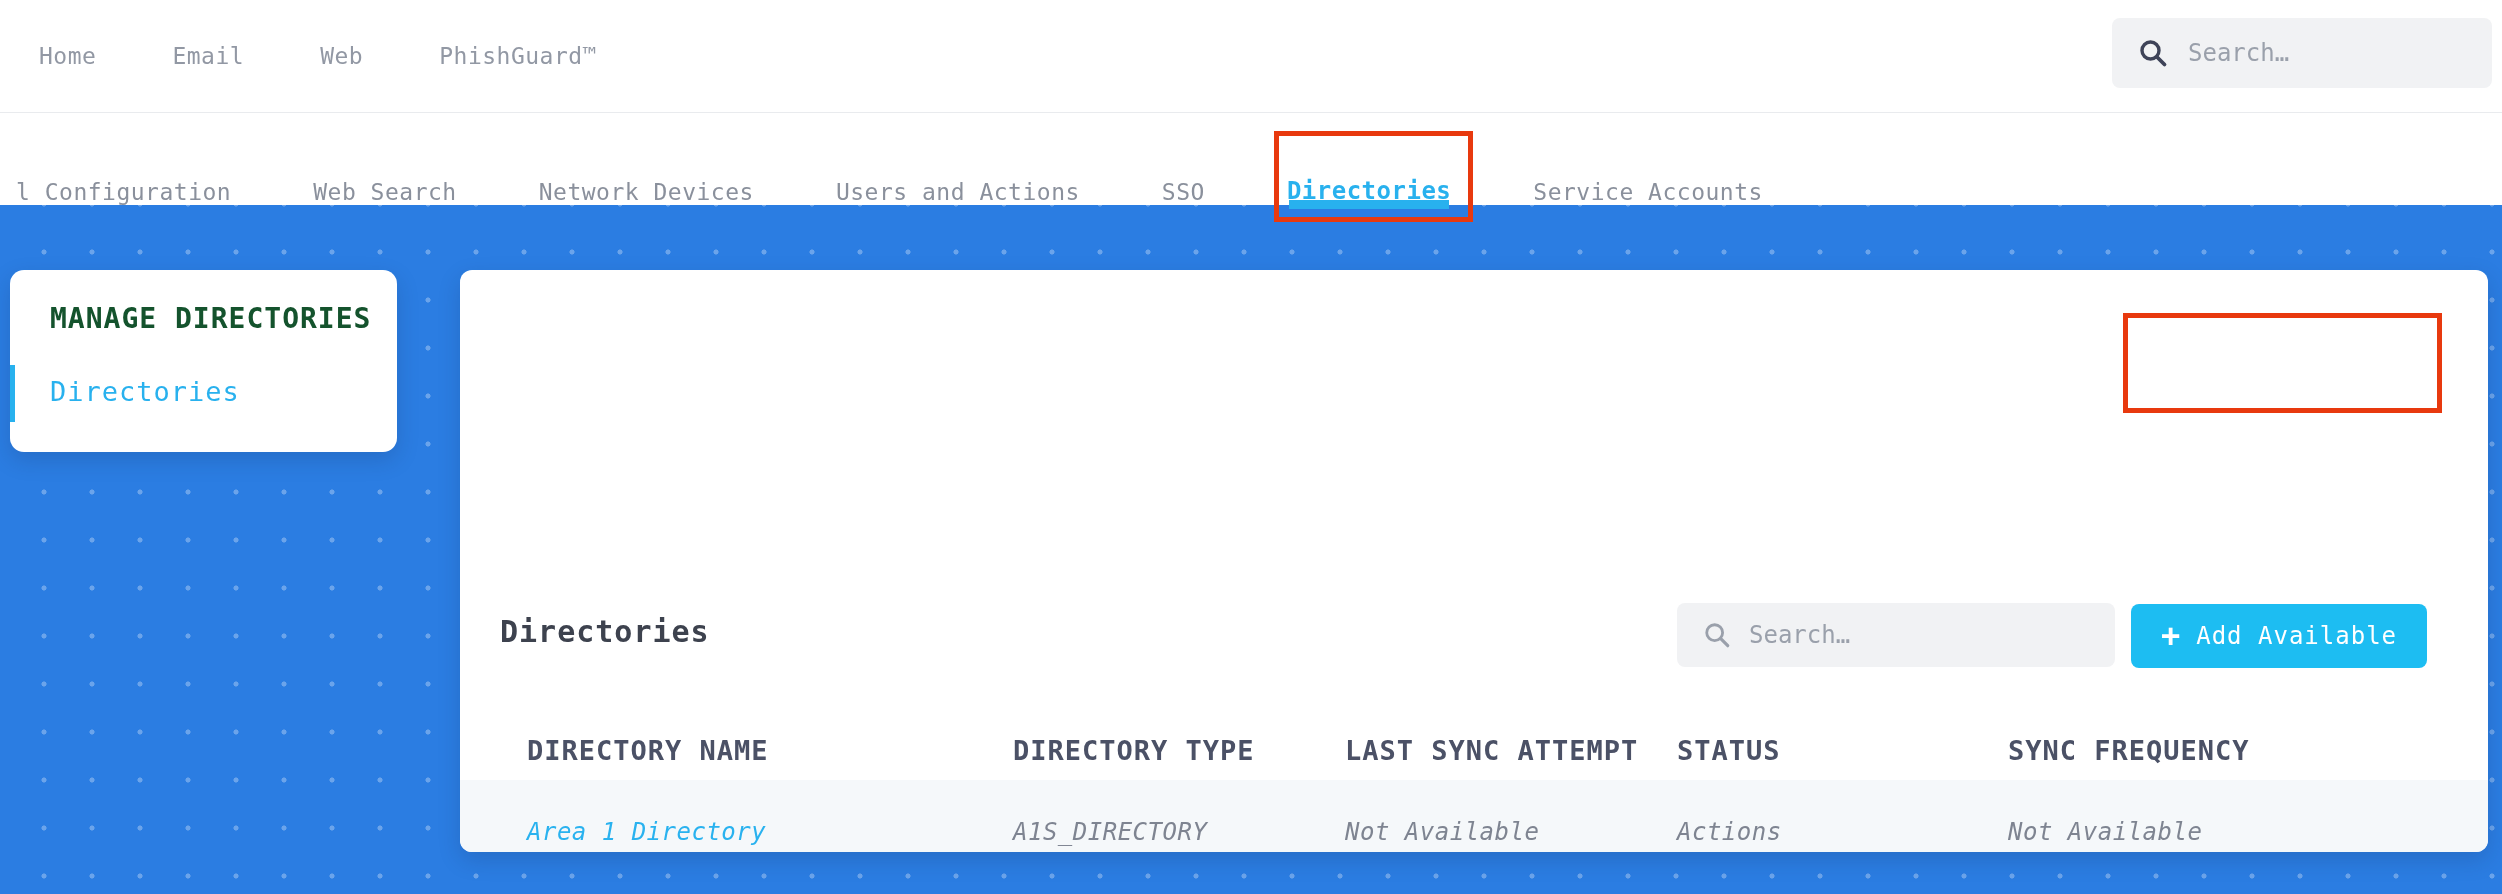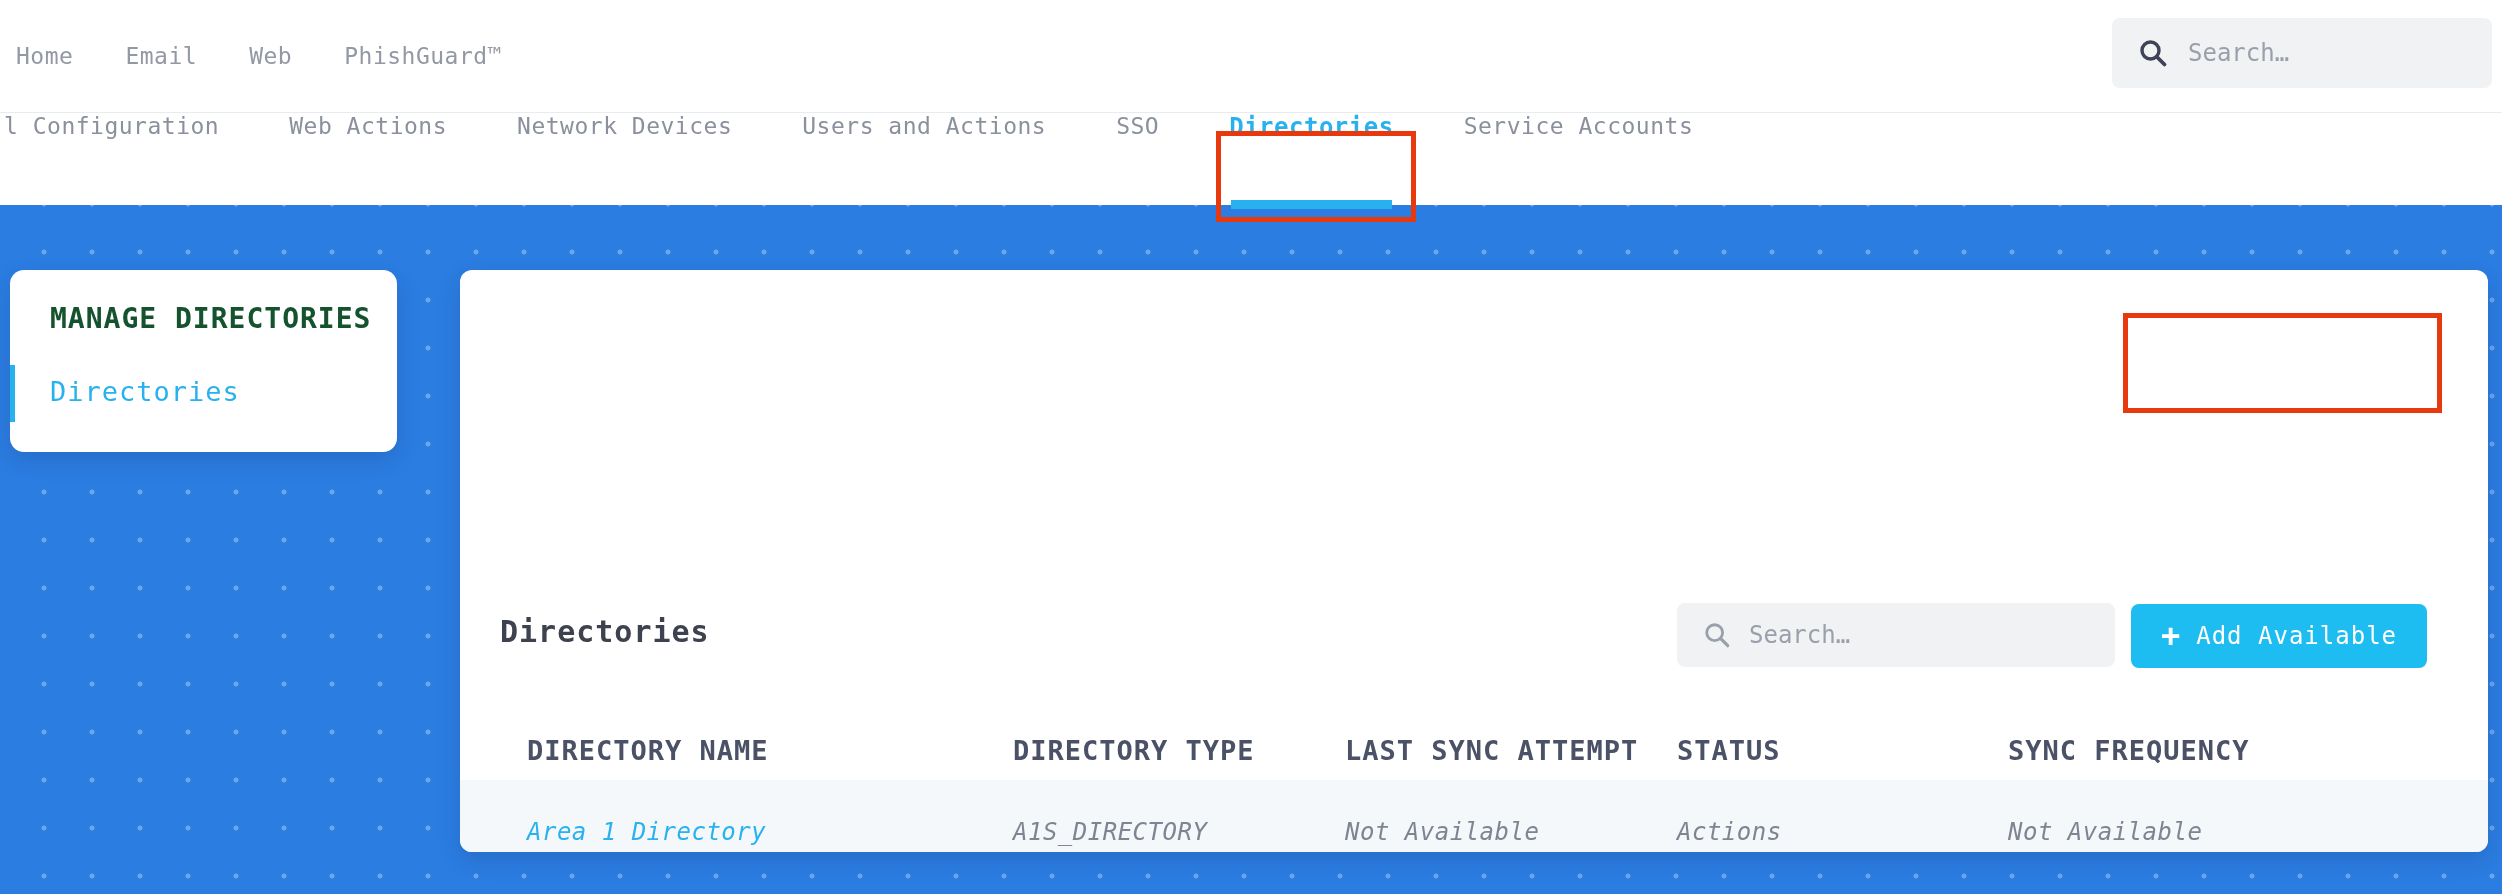--- a/index.html
+++ b/index.html
@@ -8,21 +8,21 @@
     font-family:"DejaVu Sans Mono","Liberation Mono",monospace;
     position:relative; background:#ffffff;
   }
 
   
   .topbar {
     position:absolute; left:0; top:0; width:2502px; height:112px;
     background:#ffffff; z-index:6;
     display:flex; align-items:center;
   }
-  .topnav { display:flex; align-items:center; gap:52px; padding-left:16px; }
+  .topnav { display:flex; align-items:center; gap:76px; padding-left:39px; }
   .topnav .navlink {
     font-size:23px; color:#9298a4; letter-spacing:0.5px; cursor:pointer; white-space:nowrap;
   }
   .topsearch {
     position:absolute; right:10px; top:18px; width:380px; height:70px;
     background:#f1f2f4; border-radius:8px;
     display:flex; align-items:center; padding-left:26px; gap:20px;
   }
   .topsearch .mag { flex:0 0 auto; }
   .topsearch input {
@@ -31,22 +31,22 @@
   }
   .topsearch input::placeholder { color:#9aa0ab; }
 
   
   .tabbar {
     position:absolute; left:0; top:112px; width:2502px; height:93px;
     background:#ffffff; border-top:1px solid #e9ebee; z-index:5;
     display:flex; align-items:stretch; gap:70px; padding-left:4px;
   }
   .tab {
-    display:flex; align-items:flex-start; font-size:23px; color:#8a909c;
-    letter-spacing:0.5px; white-space:nowrap; cursor:pointer; position:relative;
+    display:flex; align-items:flex-end; font-size:23px; color:#8a909c;
+    letter-spacing:0.5px; white-space:nowrap; cursor:pointer; position:relative;margin-left:12px;
   }
   .tab.active { color:#28b1ee; font-weight:bold; font-size:24px; }
   .tab.active .tab-underline {
     position:absolute; left:2px; right:2px; bottom:-4px; height:9px;
     background:#28b1ee; z-index:7;
   }
   .annotation-box {
     position:absolute; border:5px solid #e8390e; z-index:9; pointer-events:none;
   }
   .annotation-tab { left:-13px; right:-22px; top:18px; bottom:-17px; }
@@ -140,21 +140,21 @@
     </svg>
     <input type="text" placeholder="Search…" style="">
   </div>
 </header>
 
 <nav class="tabbar">
   <div class="tab">
       <span>l Configuration</span>
     </div>
   <div class="tab">
-      <span>Web Actions</span>
+      <span>Web Search</span>
     </div>
   <div class="tab">
       <span>Network Devices</span>
     </div>
   <div class="tab">
       <span>Users and Actions</span>
     </div>
   <div class="tab">
       <span>SSO</span>
     </div>

